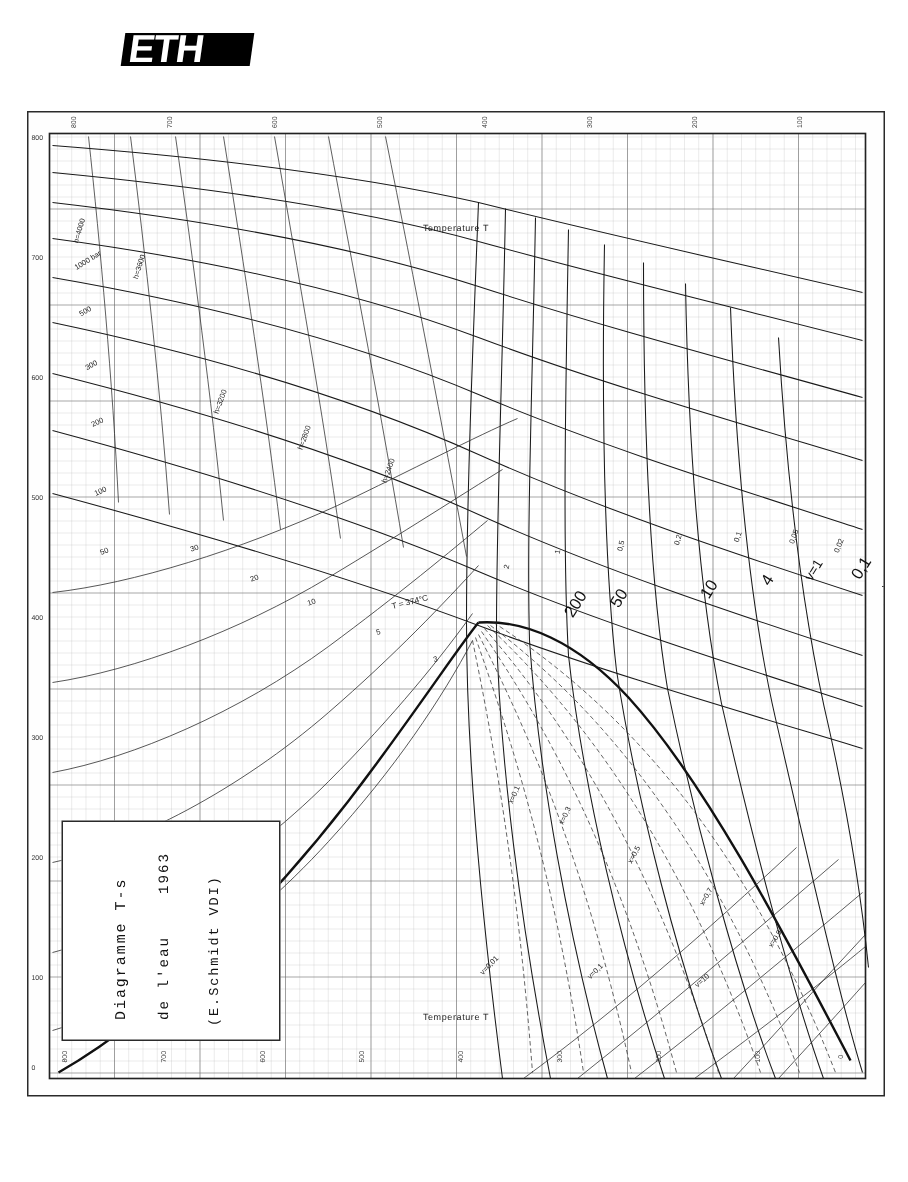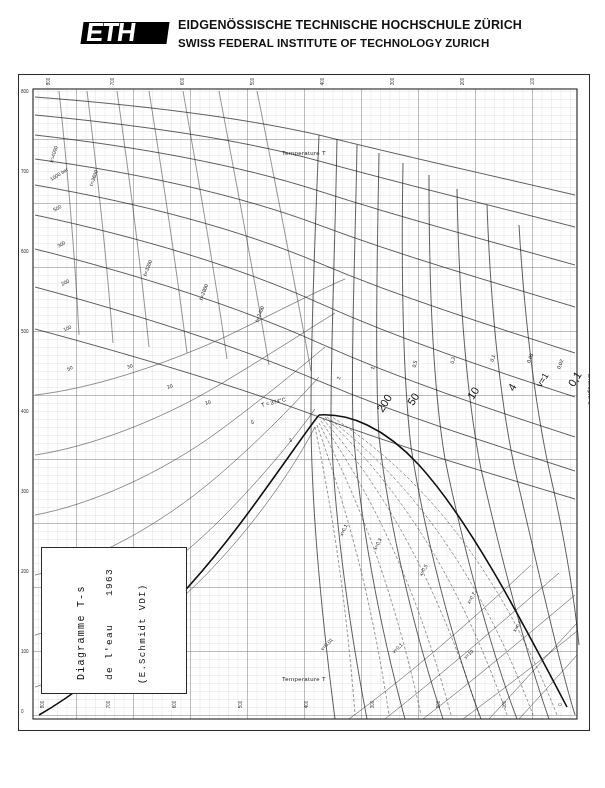--- a/index.html
+++ b/index.html
@@ -193,22 +193,20 @@
   }
 </style>
 </head>
 <body>
 
 <div class="header">
   <div class="eth-logo">
     <div class="bar"></div>
     <span class="txt">ETH</span>
   </div>
-  <div class="org-de">EIDGENÖSSISCHE TECHNISCHE HOCHSCHULE ZÜRICH</div>
-  <div class="org-en">SWISS FEDERAL INSTITUTE OF TECHNOLOGY ZURICH</div>
 </div>
 
 <div class="chart-area">
 
   <div class="plot">
     <svg width="570" height="655" viewBox="0 0 570 655" xmlns="http://www.w3.org/2000/svg">
       <defs>
         <pattern id="fineGrid" width="9.5" height="8.0" patternUnits="userSpaceOnUse">
           <path d="M 9.5 0 L 0 0 0 8.0" fill="none" stroke="#b9b9b9" stroke-width="0.4"></path>
         </pattern>

